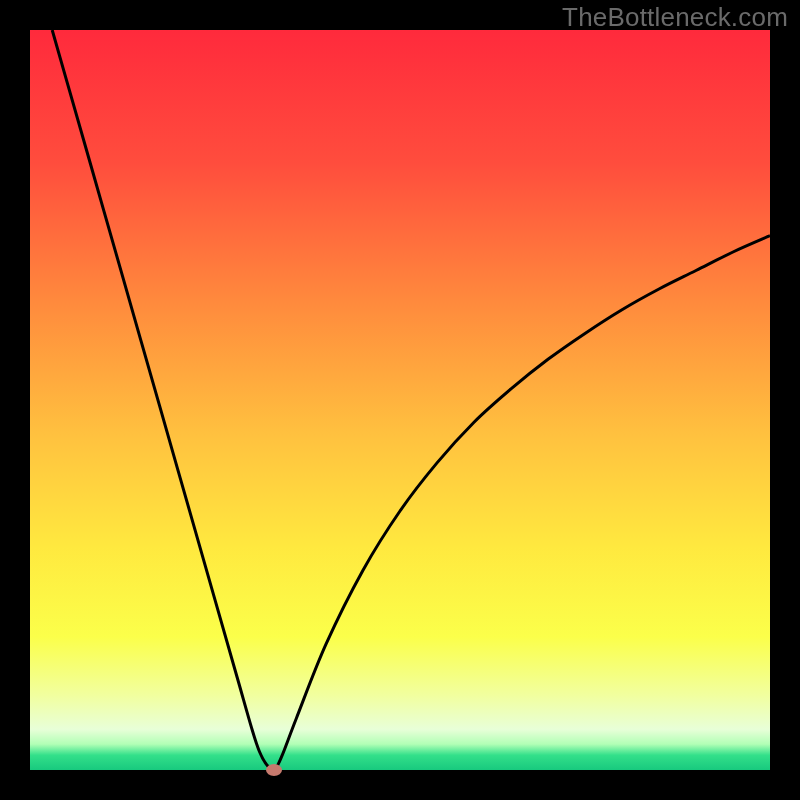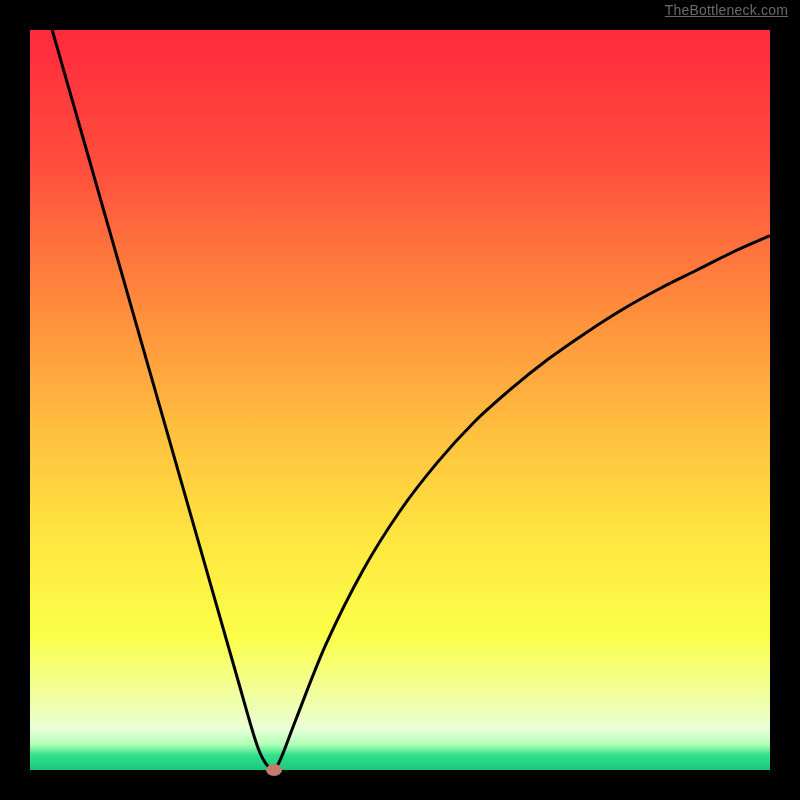--- a/index.html
+++ b/index.html
@@ -15,24 +15,23 @@
     position: relative;
     width: 800px;
     height: 800px;
     background: #000;
   }
   .watermark {
     position: absolute;
     top: 2px;
     right: 12px;
     color: #6a6a6a;
-    font-size: 14px;
+    font-size: 26px;
     letter-spacing: 0.2px;
     z-index: 10;
-    text-decoration: underline;
   }
   .plot-frame {
     position: absolute;
     left: 30px;
     top: 30px;
     width: 740px;
     height: 740px;
     background: #000;
   }
   .gradient {

